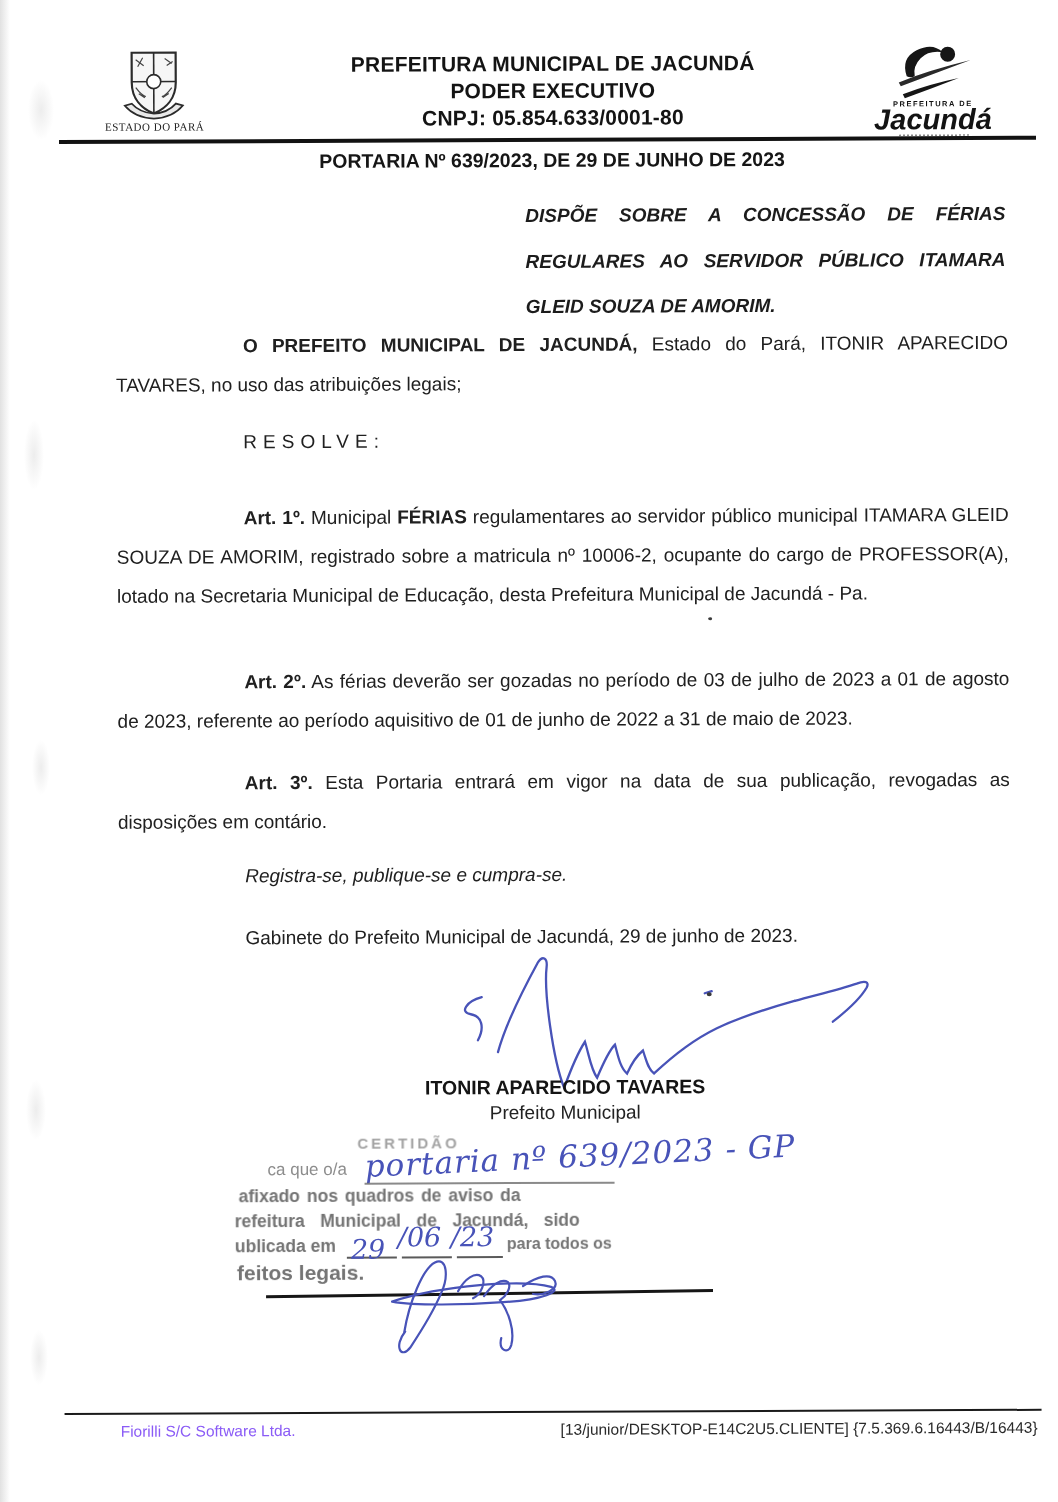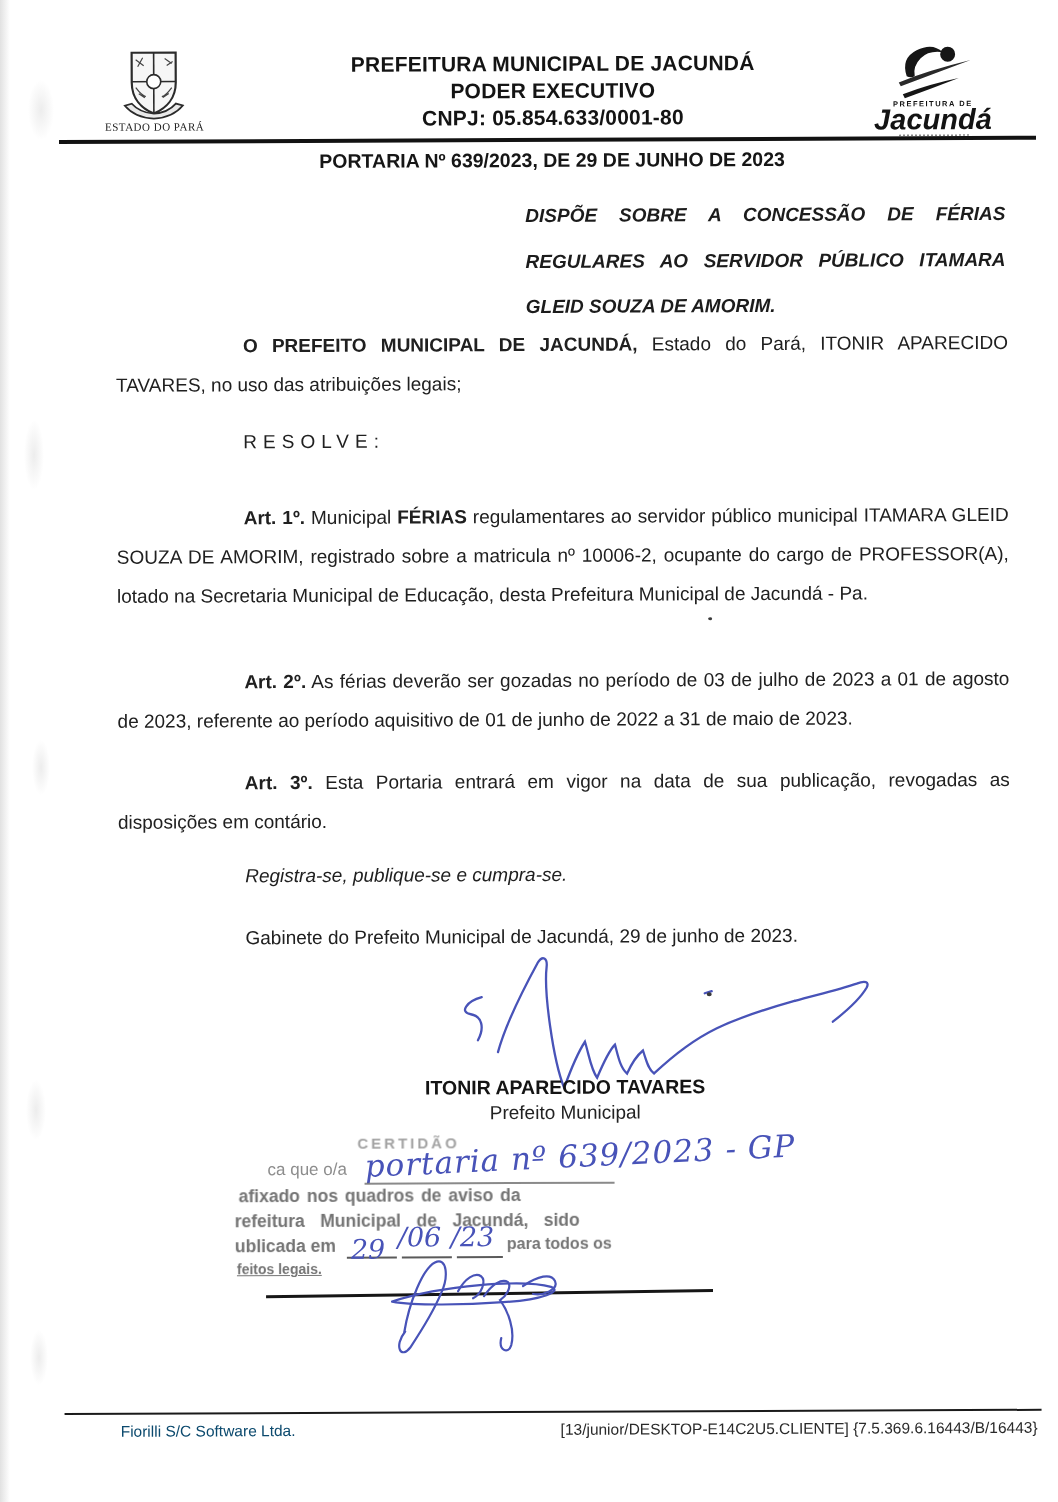--- a/index.html
+++ b/index.html
@@ -35,30 +35,30 @@
   .sig-role{left:234px;top:1102px;width:660px;text-align:center;font-size:19px;color:#222;}
   
   .stamp{color:#747474;font-weight:bold;filter:blur(.3px);}
   .stamp-title{left:356px;top:1134px;font-size:15px;letter-spacing:3px;color:#a3a3a3;
                font-weight:bold;filter:blur(.4px);}
   .stamp-l1{left:266px;top:1159px;font-size:17px;color:#8d8d8d;}
   .stamp-l2{left:237px;top:1185px;width:282px;font-size:17.5px;text-align:justify;text-align-last:justify;}
   .stamp-l3{left:233px;top:1210px;width:345px;font-size:17.5px;text-align:justify;text-align-last:justify;}
   .stamp-l4a{left:233px;top:1235px;font-size:17.5px;}
   .stamp-l4b{left:505px;top:1235px;font-size:16px;}
-  .stamp-l5{left:235px;top:1260px;font-size:14px;text-decoration:underline;}
+  .stamp-l5{left:235px;top:1260px;font-size:21px;}
   .hand{font-family:"DejaVu Serif",serif;font-style:italic;color:#4853b8;}
   .hand-portaria{left:363px;top:1138px;font-size:31px;transform:rotate(-2.5deg);white-space:nowrap;letter-spacing:1px;}
   .hand-underline{left:363px;top:1182px;width:250px;height:1.6px;background:#6d6d6d;opacity:.8;}
   .blank{position:absolute;top:1256px;height:1.6px;background:#5a5a5a;}
   .hand-date{top:1221px;font-size:27px;white-space:nowrap;}
   .stamp-sigline{left:264px;top:1292px;width:447px;height:2.6px;background:#161616;transform:rotate(-0.55deg);}
   
   .ftr-rule{left:62px;top:1411px;width:977px;height:2.4px;background:#1a1a1a;}
-  .ftr-left{left:118px;top:1421px;font-size:15.5px;color:#0c4a6e;}
+  .ftr-left{left:118px;top:1421px;font-size:15.5px;color:#8b5cf6;}
   .ftr-right{right:23px;top:1421px;font-size:15.5px;color:#2a2a2a;}
   .dot{position:absolute;background:#3a3a3a;border-radius:50%;}
   svg text{font-family:"Liberation Sans",sans-serif;}
 </style>
 </head>
 <body>
 
 <div class="page">
   <div class="scan-edge"></div>
   <div class="smudge" style="left:28px;top:80px;width:26px;height:60px;"></div>

